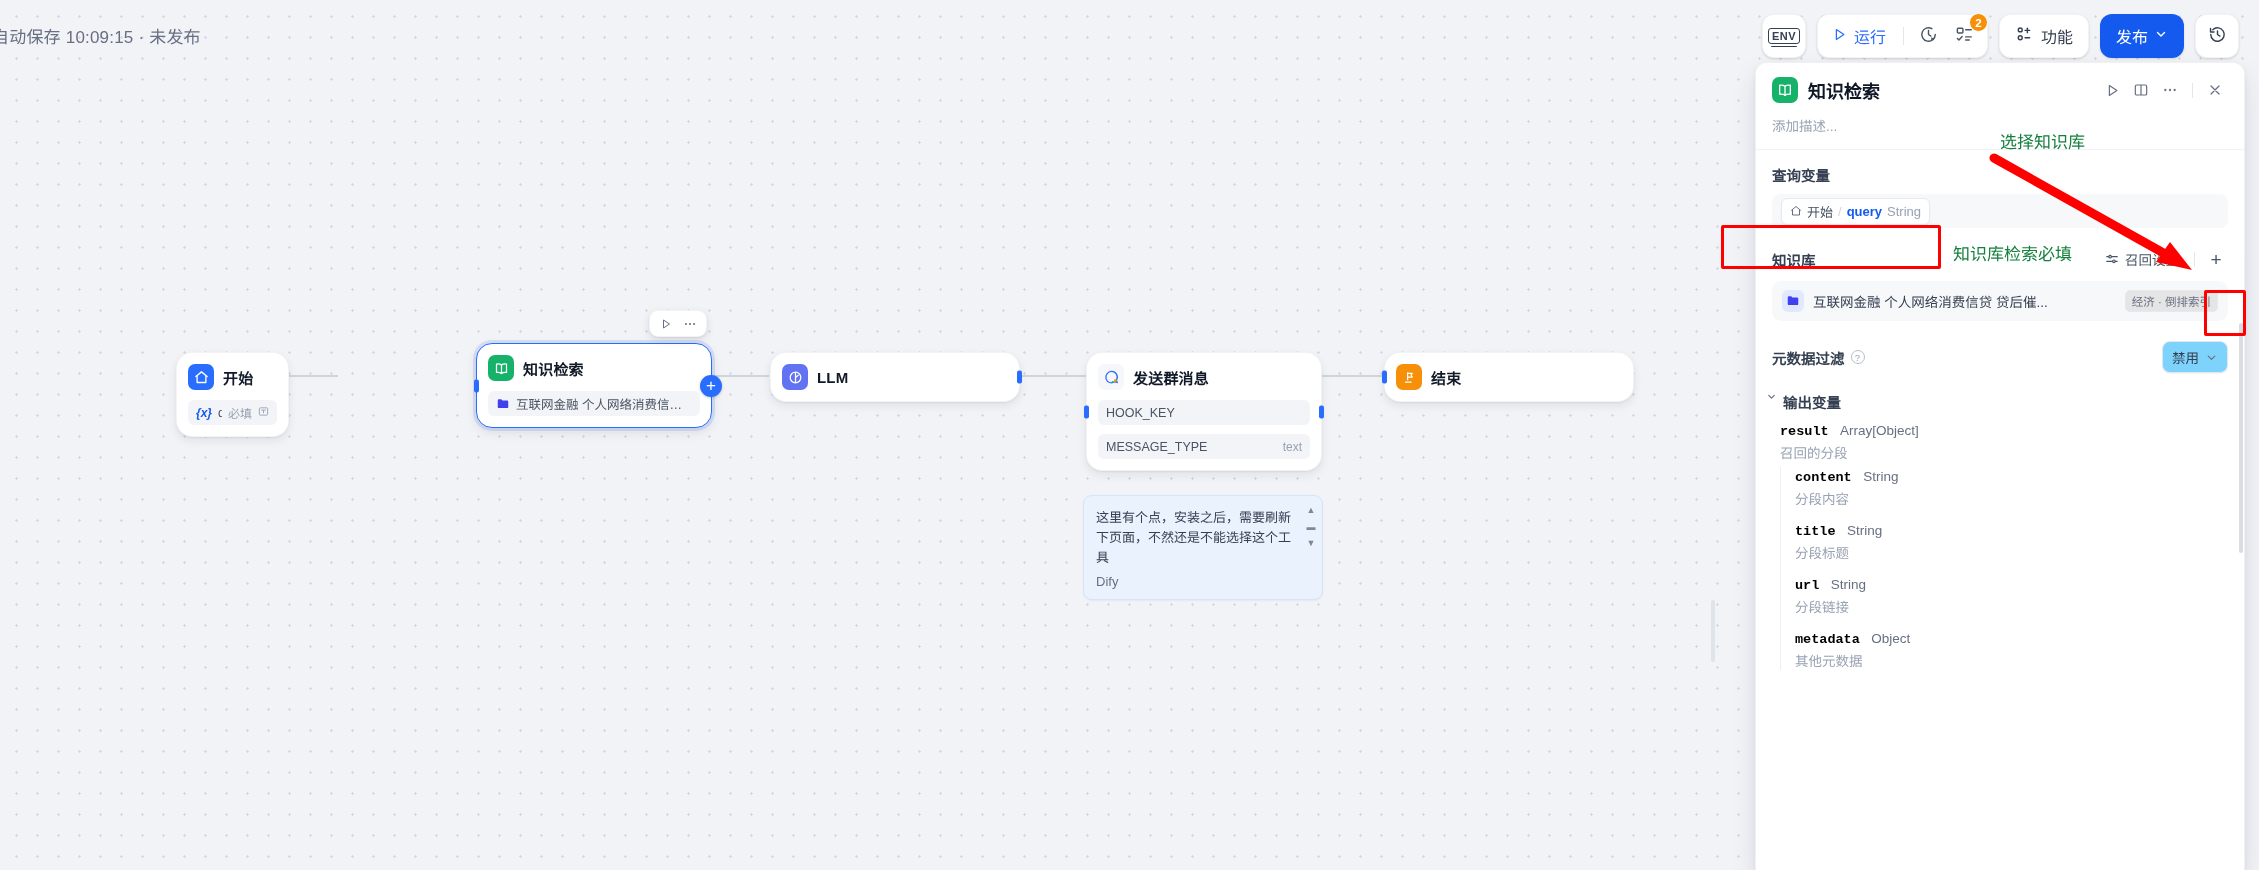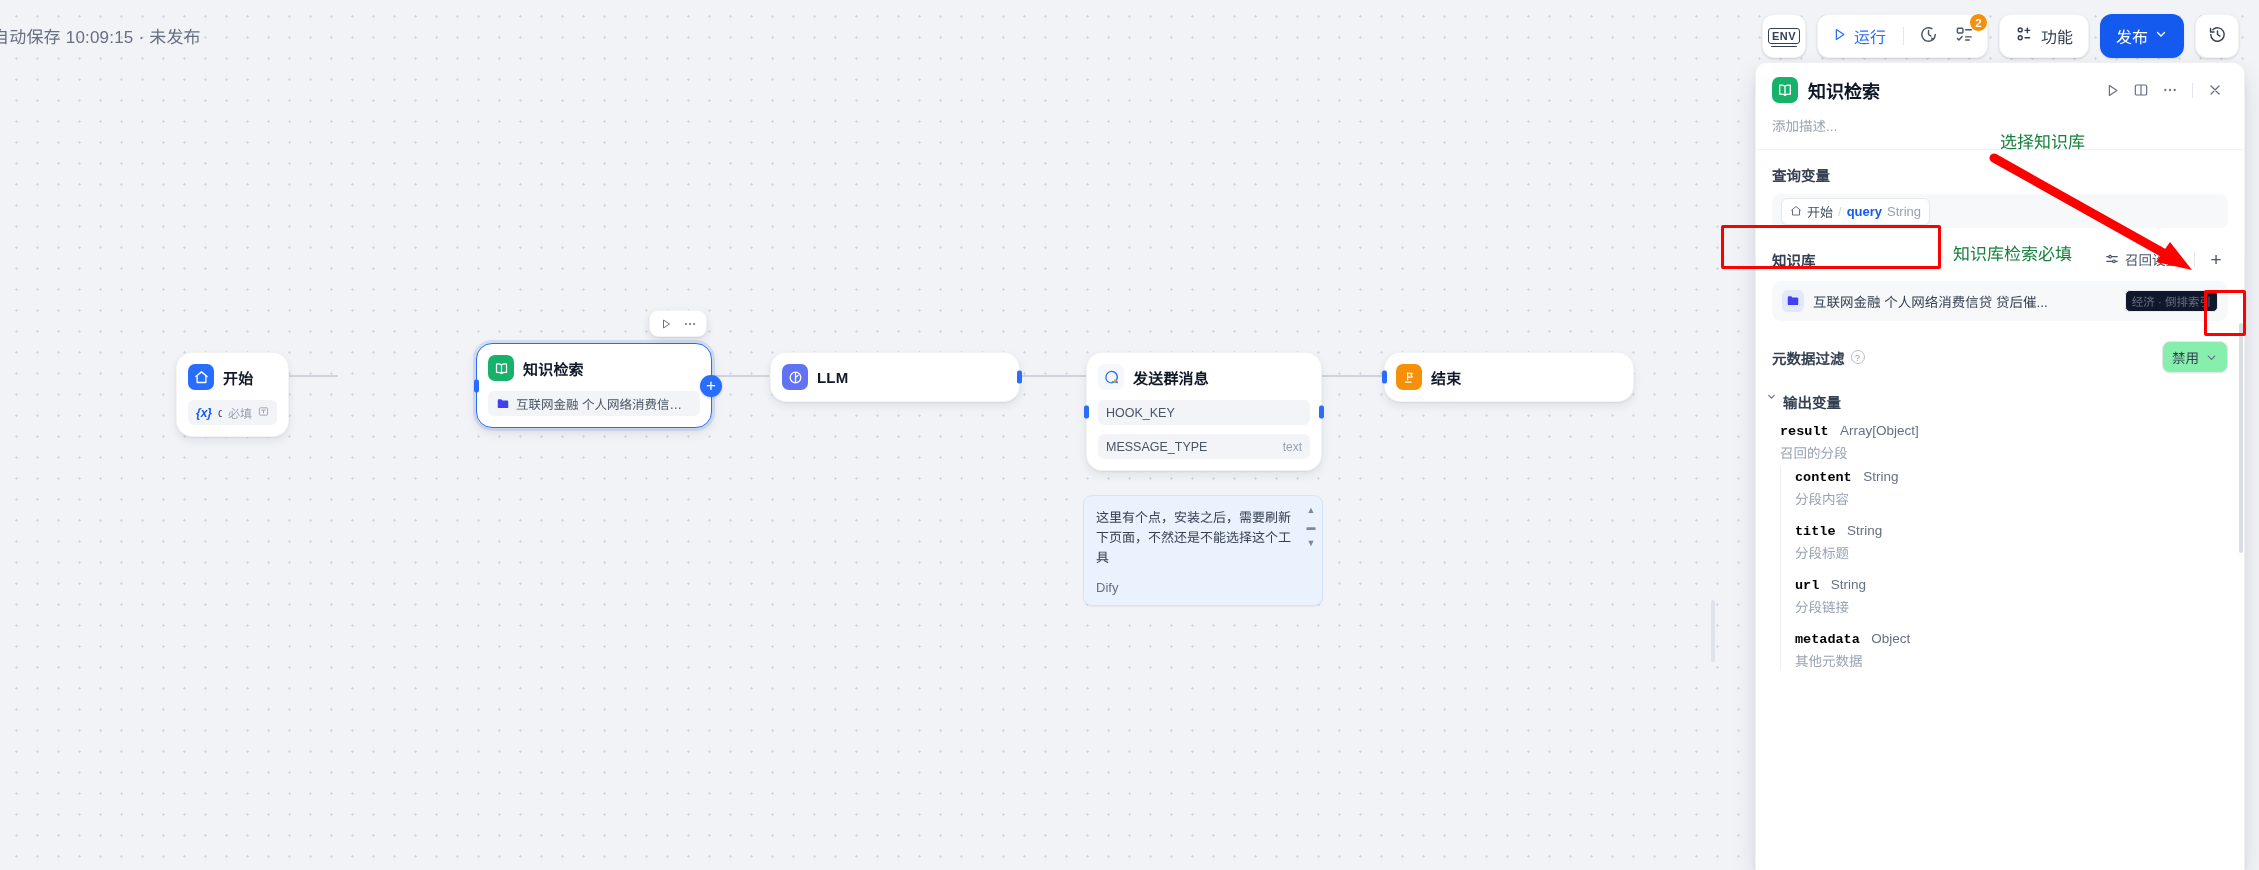--- a/index.html
+++ b/index.html
@@ -136,21 +136,21 @@
   .edge { position: absolute; height: 2px; background: #d0d5dd; }
 
   
   .note {
     position: absolute; background: #eaf2fd; border: 1px solid #d5e4fa;
     border-radius: 9px; padding: 12px 12px 10px 12px;
     box-shadow: 0 1px 2px rgba(16,24,40,.05);
     cursor: grab;
   }
   .note-text { font-size: 13px; line-height: 1.55; color: #354052; width: 196px; }
-  .note-sig { font-size: 13px; color: #667085; margin-top: 12px; }
+  .note-sig { font-size: 13px; color: #667085; margin-top: 6px; }
   .note-scroll {
     position: absolute; right: 5px; top: 10px; width: 12px; height: 42px;
     display: flex; flex-direction: column; align-items: center;
     justify-content: space-between; color: #7d8899;
   }
   .note-scroll span { font-size: 9px; line-height: 1; }
 
   
   .panel {
     position: absolute; top: 62px; right: 14px; bottom: 0; width: 490px;
@@ -212,35 +212,35 @@
   }
   .kb-ico {
     width: 22px; height: 22px; border-radius: 6px; background: #e0e9ff;
     display: flex; align-items: center; justify-content: center; flex: none;
   }
   .kb-name {
     flex: 1; font-size: 13.5px; color: #354052;
     white-space: nowrap; overflow: hidden; text-overflow: ellipsis;
   }
   .kb-tag {
-    font-size: 11.5px; color: #676f83; background: #0f172a;
+    font-size: 11.5px; color: #676f83; background: #e5e5e5;
     border: 1px solid #e7e9ee; border-radius: 5px; padding: 2px 6px;
     white-space: nowrap; max-width: 102px; overflow: hidden;
   }
 
   .meta-row { display: flex; align-items: center; margin-top: 20px; }
   .meta-title { font-size: 14.5px; font-weight: 700; color: #354052; }
   .q-ico {
     width: 14px; height: 14px; border-radius: 50%; border: 1.2px solid #b6bdc9;
     color: #98a2b3; font-size: 9.5px; display: inline-flex;
     align-items: center; justify-content: center; margin-left: 6px;
   }
   .sel-btn {
     display: flex; align-items: center; gap: 6px; cursor: pointer;
-    background: #86efac; border: 1px solid #e3e6eb; border-radius: 8px;
+    background: #7dd3fc; border: 1px solid #e3e6eb; border-radius: 8px;
     padding: 5px 9px; font-size: 13.5px; color: #354052;
     box-shadow: 0 1px 1.5px rgba(16,24,40,.05);
   }
 
   .out-head {
     display: flex; align-items: flex-start; gap: 6px; cursor: pointer;
     padding: 18px 16px 0 10px;
   }
   .out-head .tw { color: #676f83; font-size: 10px; }
   .out-title { font-size: 14.5px; font-weight: 700; color: #354052; }

